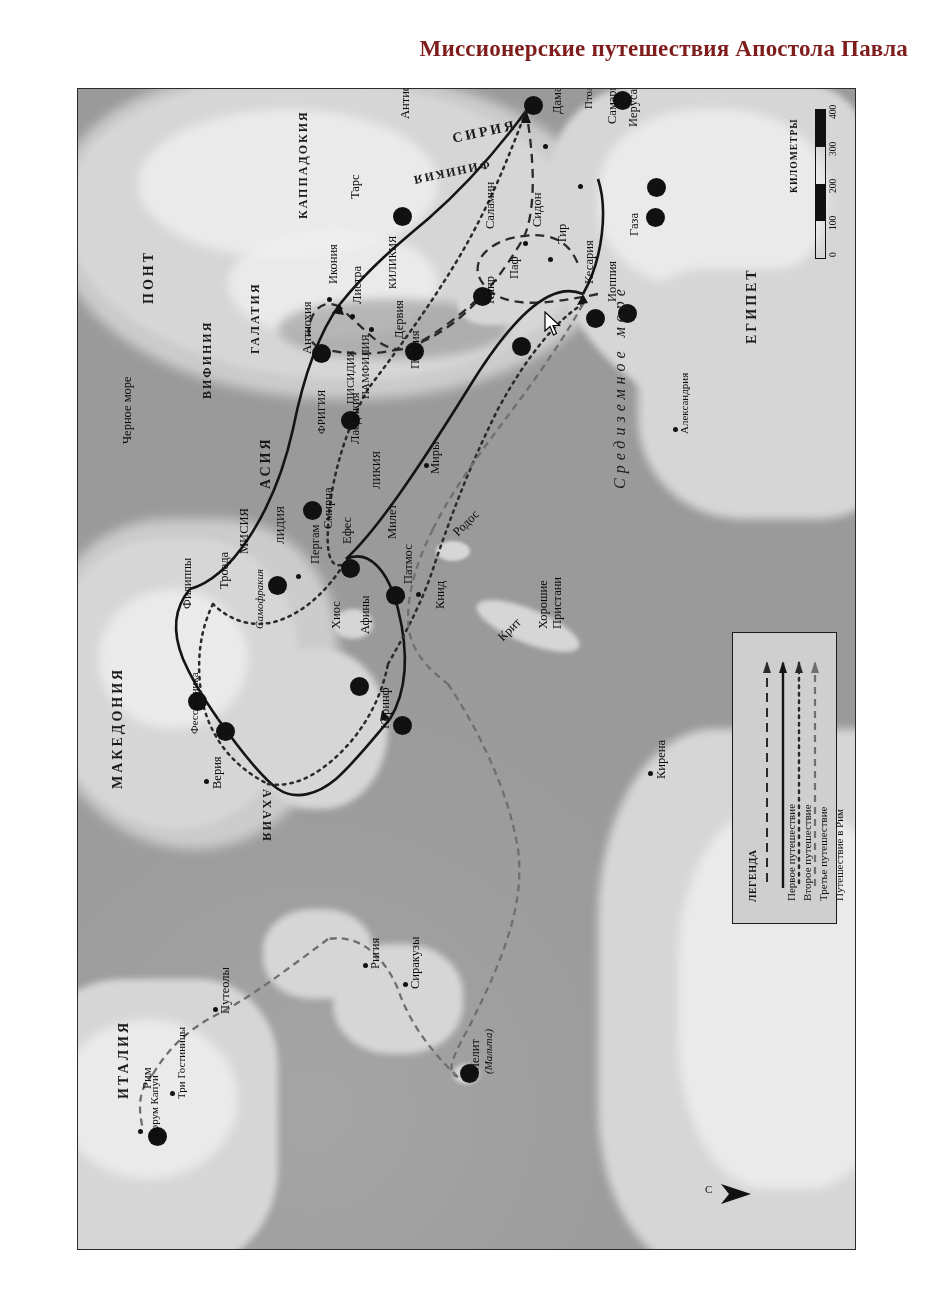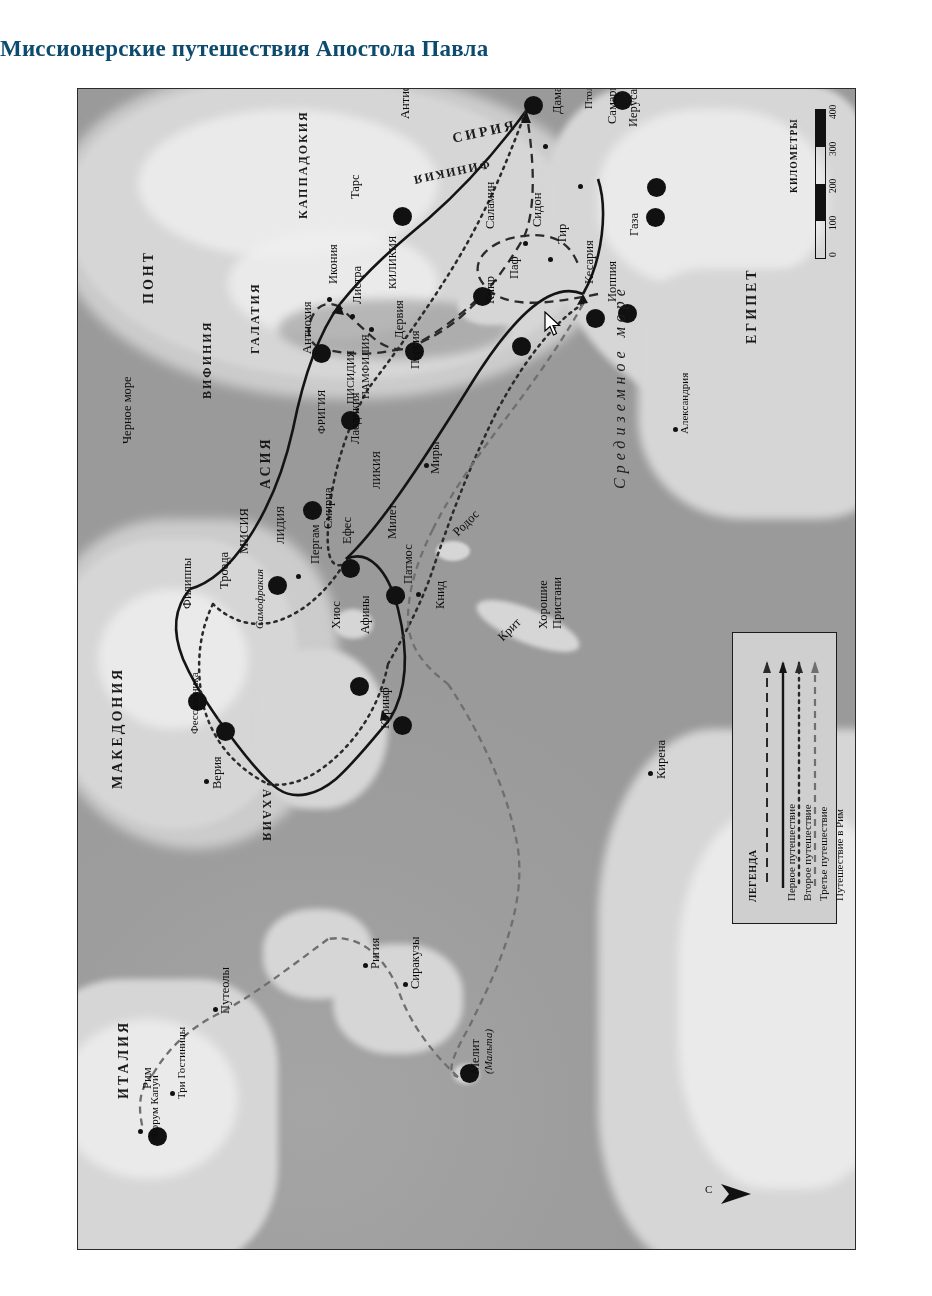--- a/index.html
+++ b/index.html
@@ -12,25 +12,25 @@
     height: 1296px;
     position: relative;
     font-family: "Liberation Serif", serif;
     overflow: hidden;
   }
   #page-title {
     position: absolute;
     top: 36px;
     left: 0;
     width: 908px;
-    text-align: left;
+    text-align: right;
     font-family: "Liberation Serif", serif;
     font-weight: bold;
     font-size: 23px;
-    color: #0c4a6e;
+    color: #7f1d1d;
     letter-spacing: 0.2px;
   }
   #map-frame {
     position: absolute;
     left: 77px;
     top: 88px;
     width: 777px;
     height: 1160px;
     border: 1px solid #2b2b2b;
     background: #9a9a9a;

